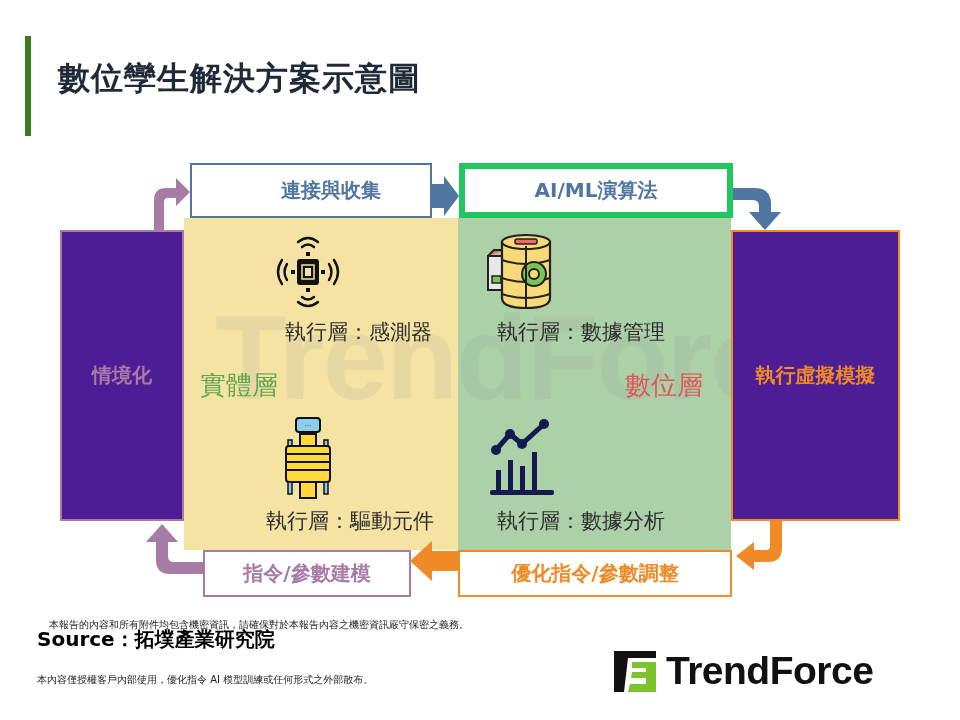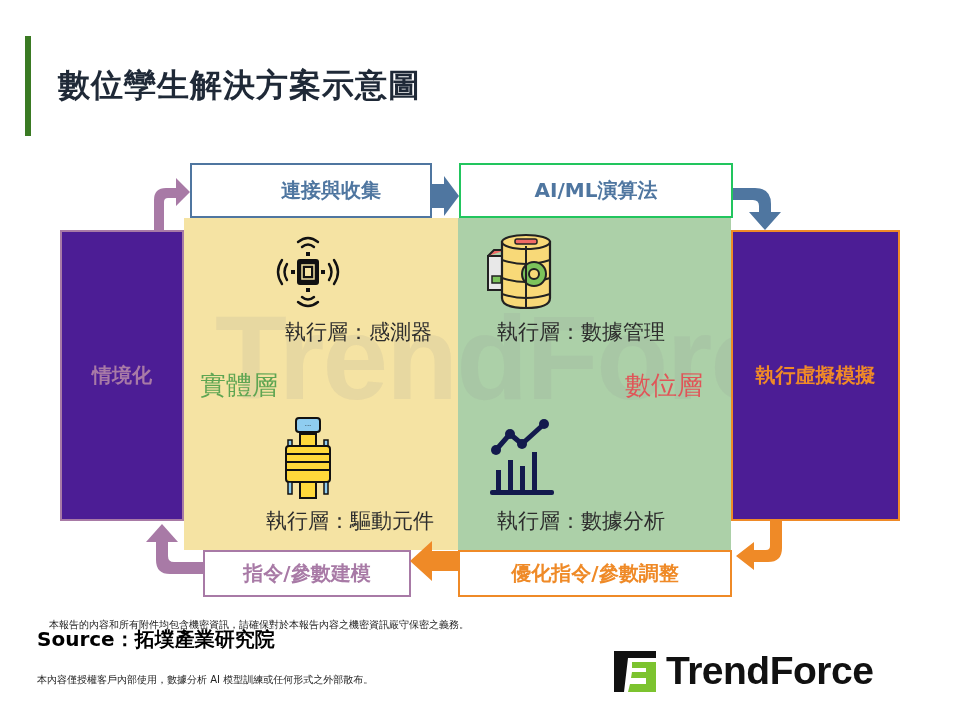--- a/index.html
+++ b/index.html
@@ -3,32 +3,32 @@
 <meta charset="utf-8">
 <style>
   html, body { margin:0; padding:0; }
   body {
     width:960px; height:720px; position:relative; overflow:hidden;
     background:#ffffff;
     font-family:"DejaVu Sans", "Liberation Sans", sans-serif;
   }
   .abs { position:absolute; }
   .title-bar { left:25px; top:36px; width:6px; height:100px; background:#3a7a23; }
-  .page-title { left:58px; top:64px; font-size:32px; font-weight:bold; color:#1f2937; letter-spacing:1px; }
+  .page-title { left:58px; top:57px; font-size:32px; font-weight:bold; color:#1f2937; letter-spacing:1px; }
 
   .physical-panel { left:184px; top:218px; width:274px; height:332px; background:#f5e3a3; }
   .digital-panel { left:458px; top:218px; width:273px; height:332px; background:#acd0a8; }
   .watermark-text { left:215px; top:290px; font-size:118px; font-weight:bold; color:rgba(150,150,150,0.14); letter-spacing:-2px; white-space:nowrap; font-family:"Liberation Sans", sans-serif; }
 
   .flow-box {
     background:#fff; display:flex; align-items:center; justify-content:center;
     font-weight:bold; font-size:20px; box-sizing:border-box;
   }
   .box-connect { left:190px; top:163px; width:242px; height:55px; border:2px solid #4f76a0; color:#4f76a0;padding-left:40px; }
-  .box-aiml { left:459px; top:163px; width:274px; height:55px; border:2px solid #22c55e; color:#4f76a0; }
+  .box-aiml { left:459px; top:163px; width:274px; height:55px; border:6px solid #22c55e; color:#4f76a0; }
   .box-command { left:203px; top:550px; width:208px; height:47px; border:2px solid #a87aa6; color:#a87aa6; }
   .box-optimize { left:458px; top:550px; width:274px; height:47px; border:2px solid #ef8a27; color:#ef8a27; }
 
   .side-box { background:#4c1d95; box-sizing:border-box; display:flex; align-items:center; justify-content:center; font-weight:bold; font-size:20px; }
   .box-context { left:60px; top:230px; width:124px; height:291px; border:2px solid #a87aa6; color:#a87aa6; }
   .box-virtual { left:731px; top:230px; width:169px; height:291px; border:2px solid #ef8a27; color:#ef8a27; }
 
   .layer-label { font-size:26px; font-weight:normal; }
   .label-physical { left:200px; top:368px; color:#5ea552; }
   .label-digital { left:625px; top:368px; color:#e05558; }
@@ -170,21 +170,21 @@
   <rect x="2" y="72" width="64" height="5" rx="2" fill="#131a4d"></rect>
 </svg>
 
 <div class="abs exec-label exec-sensor">執行層：感測器</div>
 <div class="abs exec-label exec-actuator">執行層：驅動元件</div>
 <div class="abs exec-label exec-data-mgmt">執行層：數據管理</div>
 <div class="abs exec-label exec-analysis">執行層：數據分析</div>
 
 <div class="abs source">Source：拓墣產業研究院</div>
 <div class="abs disclaimer disc1">本報告的內容和所有附件均包含機密資訊，請確保對於本報告內容之機密資訊嚴守保密之義務。</div>
-<div class="abs disclaimer disc2">本內容僅授權客戶內部使用，數據分析 AI 模型訓練或任何形式之外部散布。</div>
+<div class="abs disclaimer disc2">本內容僅授權客戶內部使用，優化指令 AI 模型訓練或任何形式之外部散布。</div>
 
 <div class="abs logo">
   <svg width="46" height="46">
     <polygon points="2,3 44,3 44,10 16,10 12,44 2,44" fill="#111"></polygon>
     <polygon points="20,14 44,14 44,44 16,44 18,36 34,36 34,30 19,30 20,24 34,24 34,20 20,20" fill="#7cc32f"></polygon>
   </svg>
   <span class="logo-text">TrendForce</span>
 </div>
 
 </body></html>

